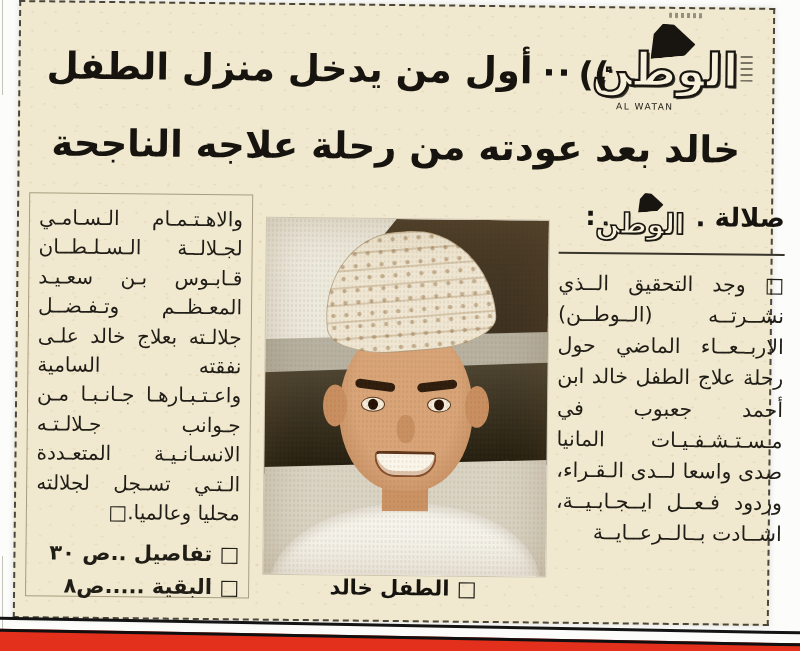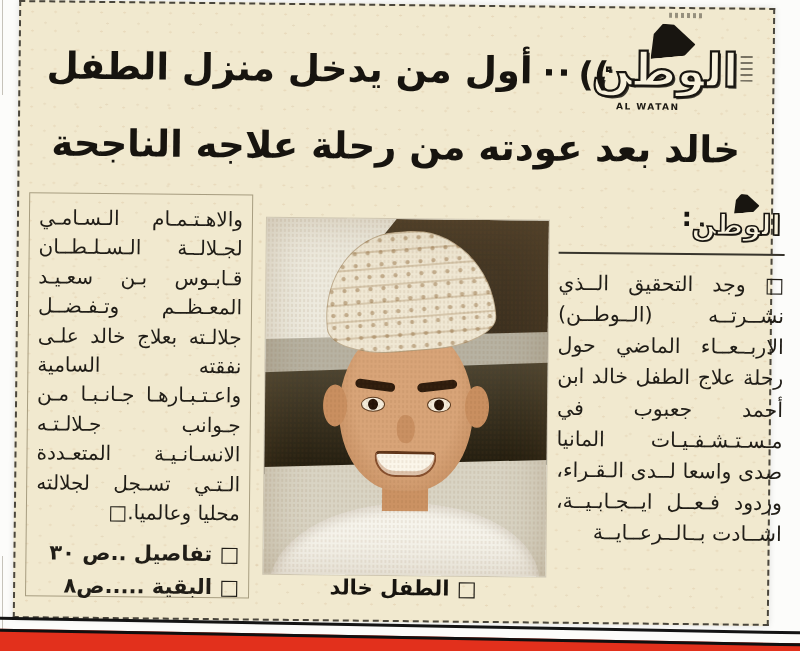--- a/index.html
+++ b/index.html
@@ -36,21 +36,21 @@
   .wlogo-text{
     position:absolute;right:8px;top:22px;font-size:46px;font-weight:bold;line-height:1;
     color:#f7f1dc;-webkit-text-stroke:2.2px #181510;text-shadow:2px 2px 0 rgba(24,21,16,.85);
     white-space:nowrap;
   }
   .wlogo-sail{
     position:absolute;top:-2px;right:52px;width:46px;height:34px;background:#181510;
     clip-path:polygon(0% 100%,12% 28%,34% 0%,58% 6%,100% 70%,74% 100%);
     transform:rotate(-6deg);
   }
-  .wlogo-latin{position:absolute;left:34px;bottom:6px;font-size:9px;font-weight:bold;letter-spacing:1.5px;color:#1c1913;}
+  .wlogo-latin{position:absolute;left:34px;bottom:6px;font-size:9px;font-weight:normal;letter-spacing:1.5px;color:#1c1913;}
   .wlogo-paren{position:absolute;left:-4px;top:24px;font-size:34px;font-weight:bold;color:#181510;}
   .wlogo-tinymarks{position:absolute;right:-6px;top:30px;width:12px;height:26px;
     background:repeating-linear-gradient(#3a362c 0 2px,transparent 2px 6px);opacity:.65;}
   .wlogo-topmark{position:absolute;right:44px;top:-12px;width:34px;height:5px;
     background:repeating-linear-gradient(90deg,#3a362c 0 3px,transparent 3px 6px);opacity:.5;}
 
   
   .summary-box{
     position:absolute;left:10px;top:190px;width:224px;height:404px;
     border:1px solid #a79d80;padding:10px 9px;box-sizing:border-box;
@@ -176,20 +176,21 @@
       <div class="ph-ear ph-ear-l"></div>
       <div class="ph-ear ph-ear-r"></div>
       <div class="ph-cap"></div>
       <div class="ph-grain"></div>
     </div>
 
     <div class="caption" dir="rtl" lang="ar">□ الطفل خالد</div>
 
     <div class="right-col" dir="rtl" lang="ar">
       <div class="dateline">
+        <span>صلالة .</span>
         <span class="wlogo wlogo--mini">
           <span class="wlogo-sail"></span>
           <span class="wlogo-text">الوطن</span>
         </span>
         <span>:</span>
       </div>
       <div class="article-body">□ وجد التحقيق الــذي نشــرتــه (الــوطــن) الاربــعــاء الماضي حول رحلة علاج الطفل خالد ابن أحمد جعبوب في مـسـتـشـفـيـات المانيا صدى واسعا لــدى الـقـراء، وردود فـعــل ايــجـابـيــة، اشــادت بــالــرعــايــة</div>
     </div>
 
   </div>

